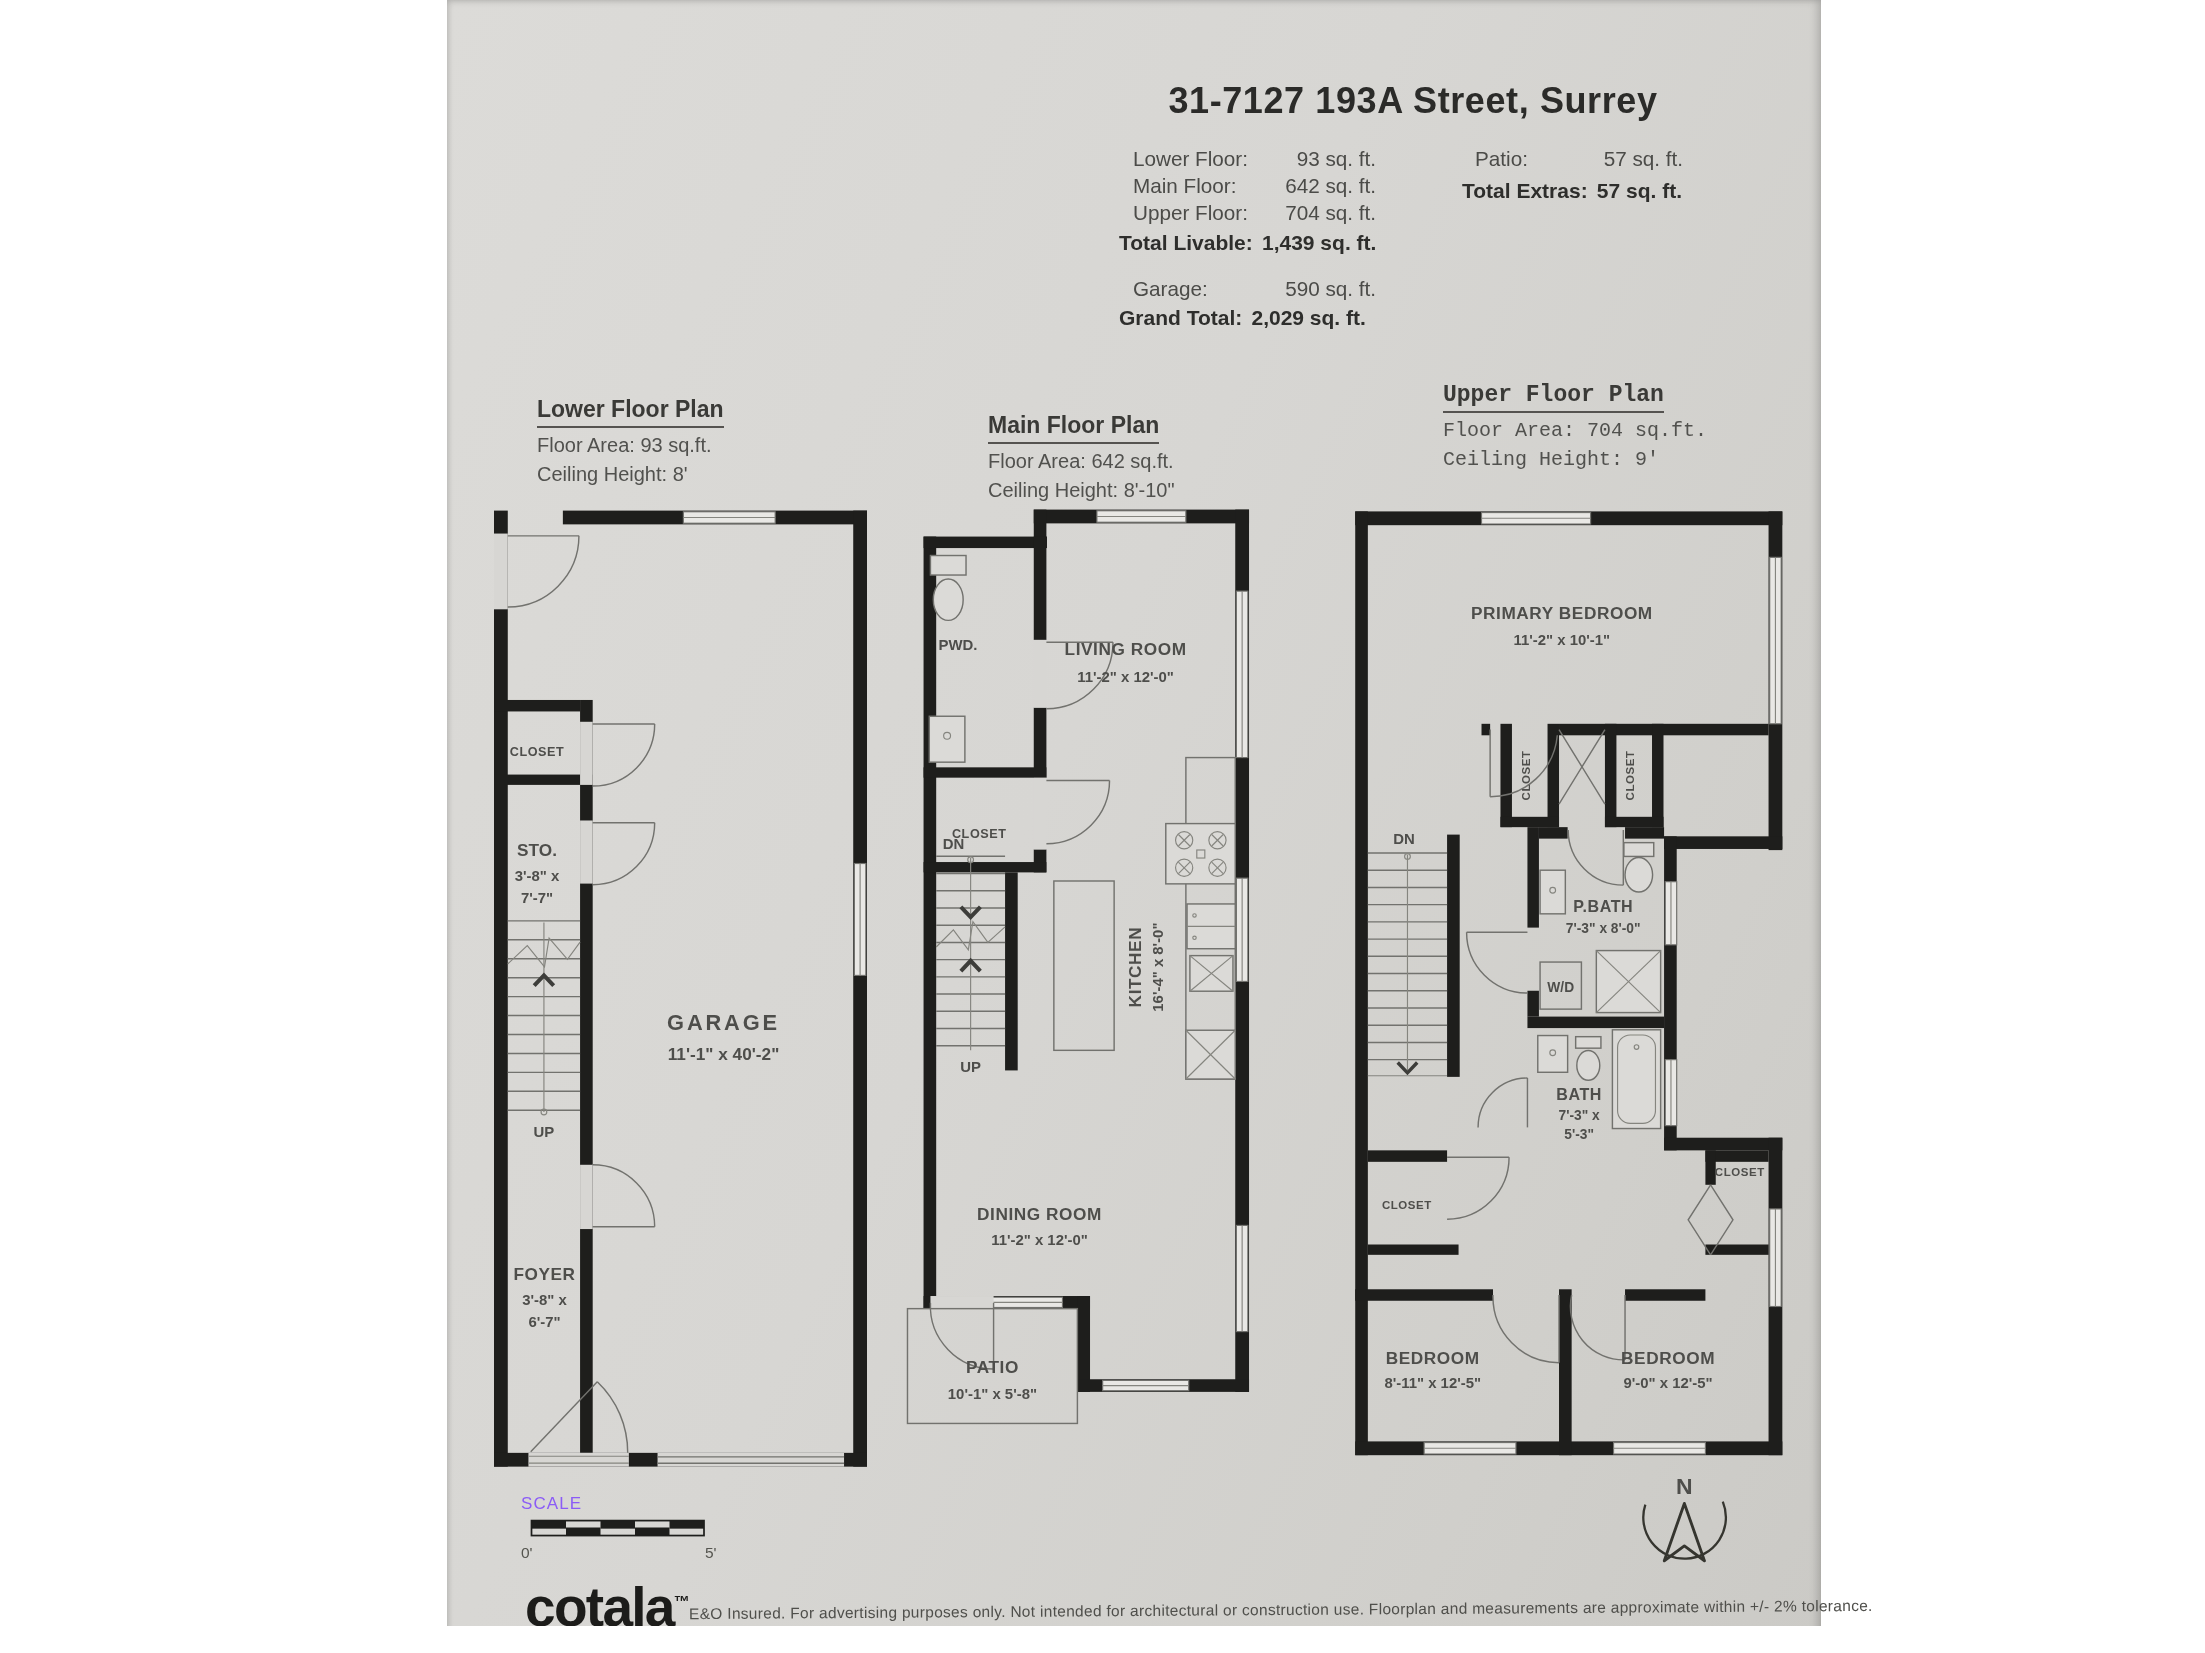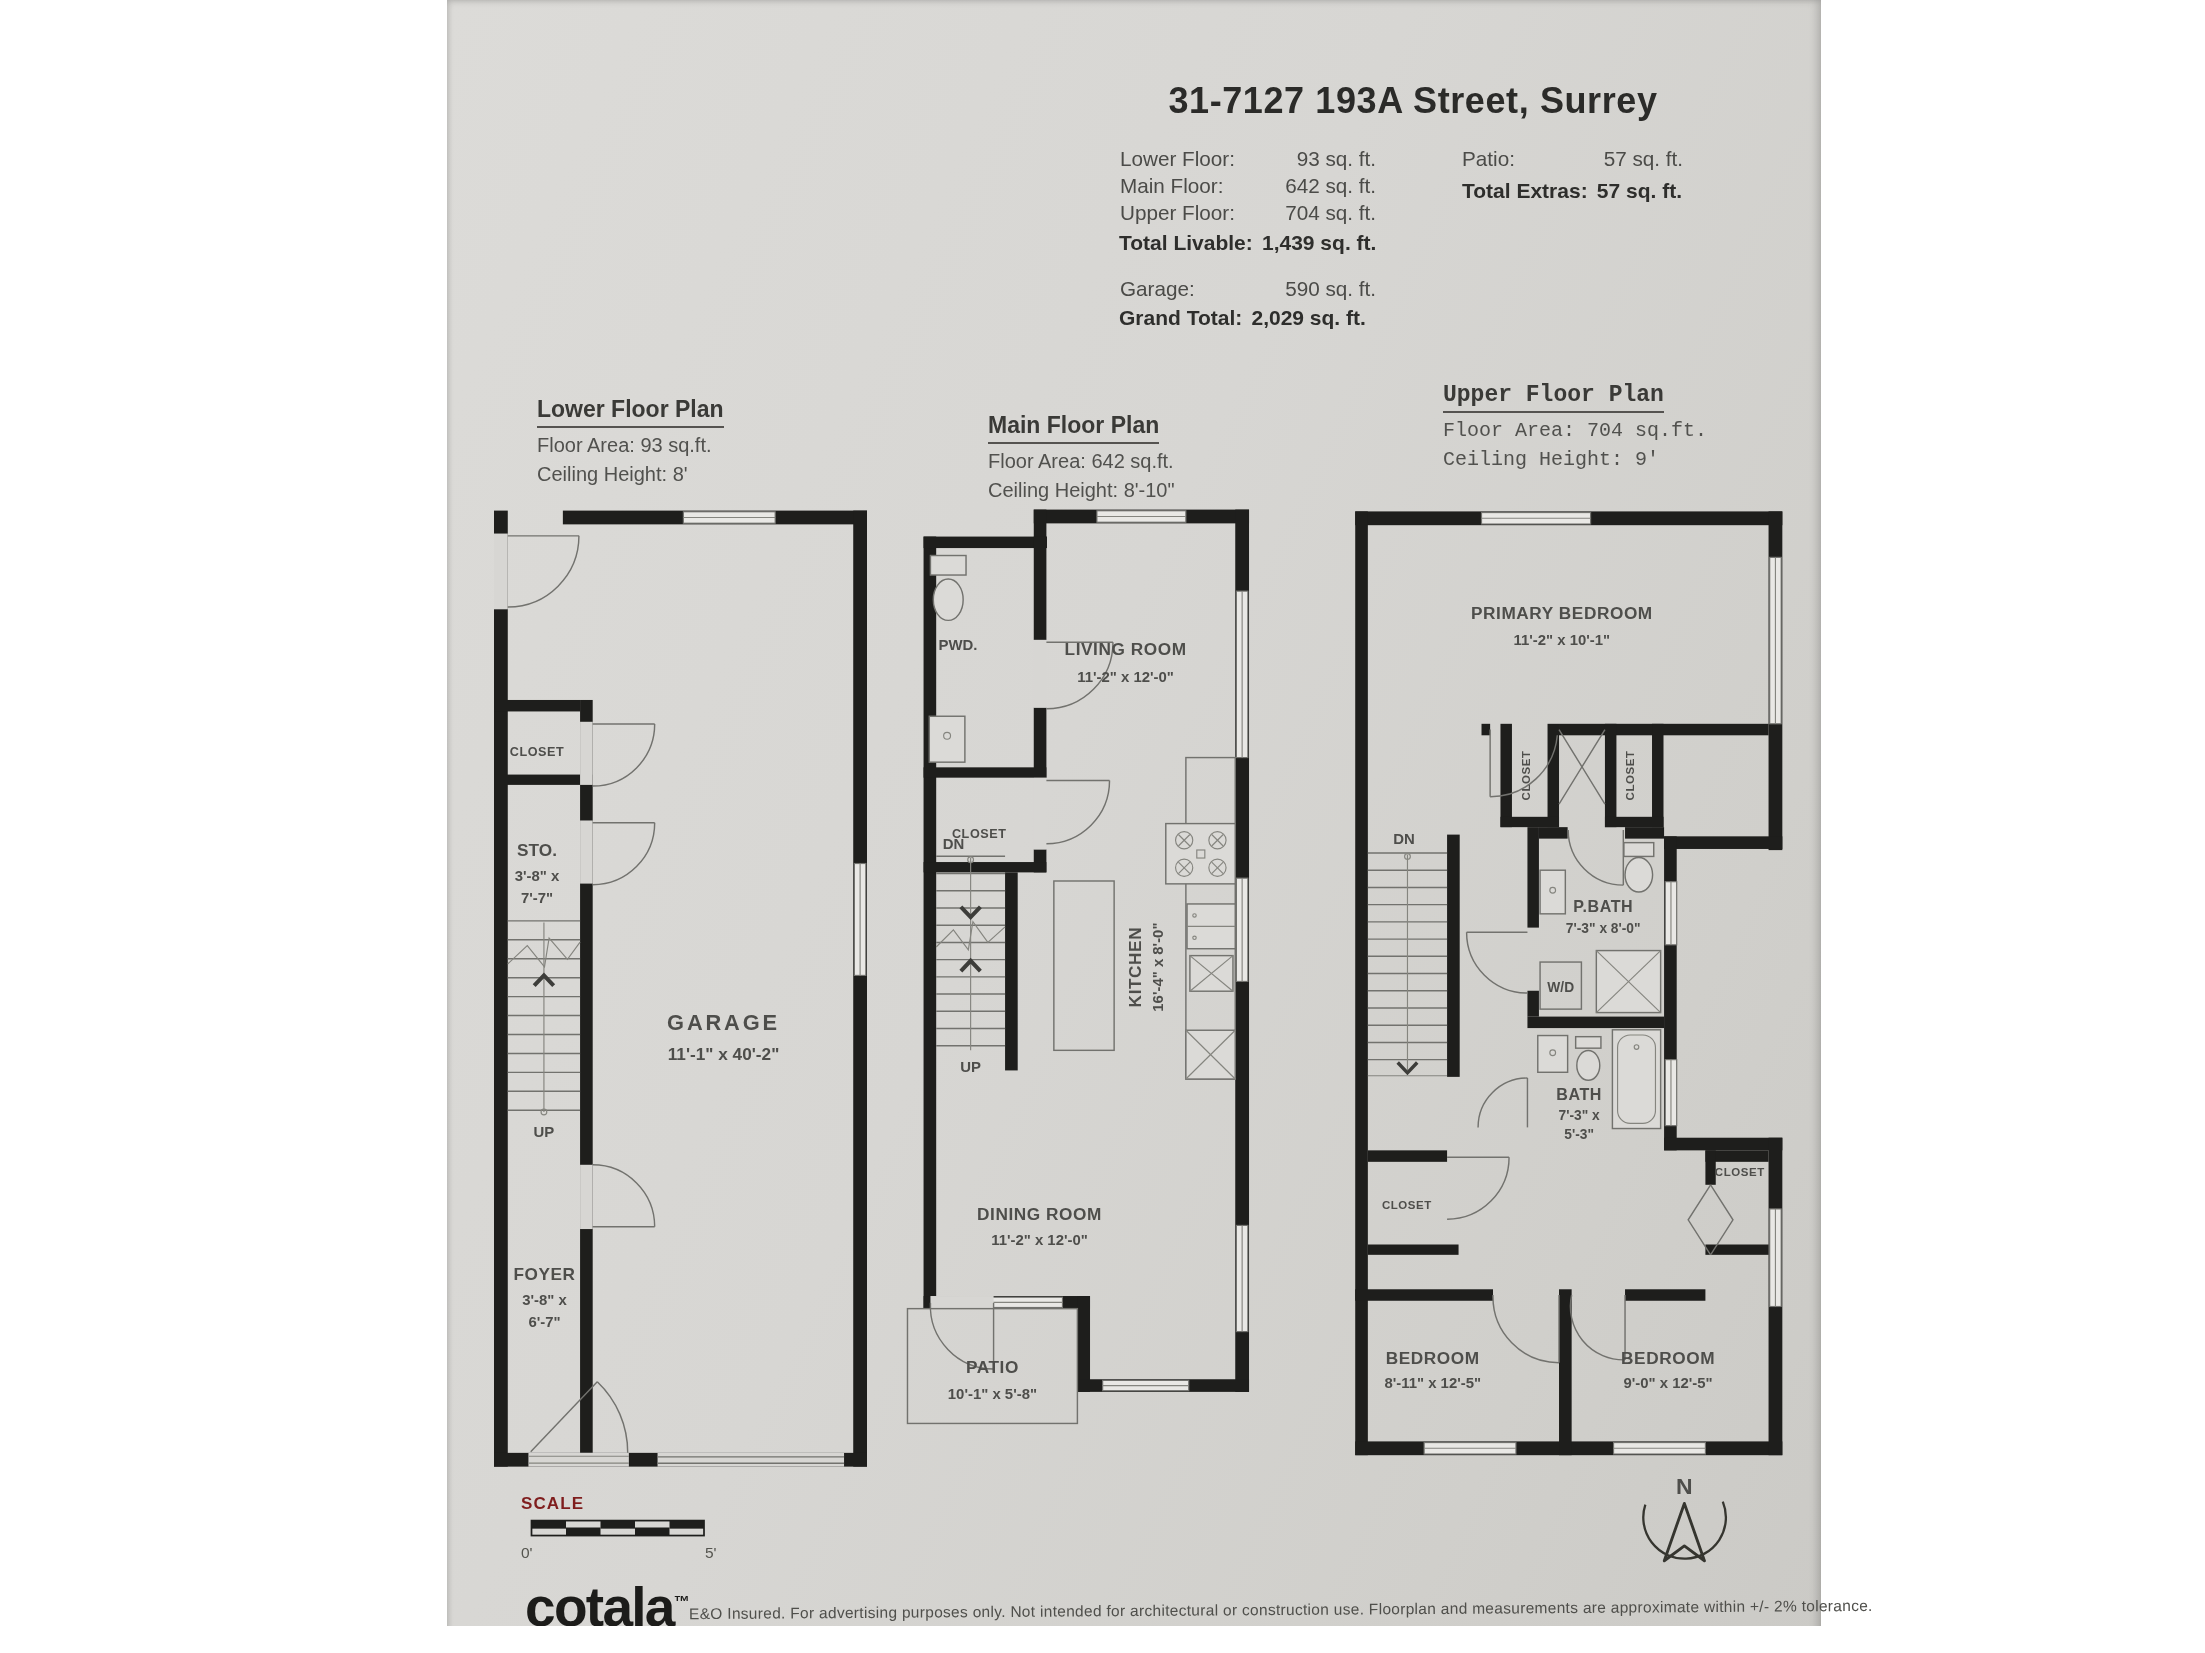--- a/index.html
+++ b/index.html
@@ -4,38 +4,38 @@
 <style>
   html,body{margin:0;padding:0;background:#ffffff;width:2205px;height:1654px;
     font-family:"Liberation Sans",sans-serif;}
   #stage{position:absolute;left:0;top:0;width:2205px;height:1626px;overflow:hidden;}
   #paper{position:absolute;left:447px;top:0;width:1374px;height:1654px;
     background:linear-gradient(115deg,#dcdbd8 0%,#d7d6d3 45%,#d0cfcb 80%,#cbcac6 100%);
     box-shadow:inset -3.4px 0 8px rgba(0,0,0,.18), inset 2.3px 0 5.7px rgba(0,0,0,.10);}
   .abs{position:absolute;}
   
   .title{font-size:36px;font-weight:700;color:#2b2b29;letter-spacing:0.6px;white-space:nowrap;}
-  .sumrow{display:flex;justify-content:space-between;font-size:20.7px;color:#4b4b48;line-height:27px;}
+  .sumrow{display:flex;justify-content:space-between;font-size:20.7px;color:#4b4b48;line-height:27px;margin-left:13px;}
   .sumbold{font-size:21px;font-weight:700;color:#2e2e2c;white-space:nowrap;}
   .sumbold .v{margin-left:9.2px;}
   
   .planhead .ph-title{font-size:23px;font-weight:700;color:#3a3a37;display:inline-block;
      border-bottom:2.3px solid #555350;padding-bottom:3.4px;}
   .planhead .ph-line{font-size:20px;color:#51514e;margin-top:5.7px;}
   
   svg text{fill:#4e4e4b;font-family:"Liberation Sans",sans-serif;font-weight:700;text-anchor:middle;}
   .wall{fill:#1e1e1c;}
   .gap{fill:#d7d6d3;}
   .thin{stroke:#72726e;stroke-width:2.5;fill:none;}
   .thin2{stroke:#85857f;stroke-width:2;fill:none;}
   .win{fill:#e9e8e5;stroke:#72726e;stroke-width:2;}
   .fix{stroke:#72726e;stroke-width:2.5;fill:#dbdad7;}
   .lbl{letter-spacing:1px;}
   
-  .scale-label{font-size:17px;font-weight:700;color:#7f1d1d;letter-spacing:1.1px;}
+  .scale-label{font-size:17px;font-weight:400;color:#8b5cf6;letter-spacing:1.1px;}
   .scale-num{font-size:15.5px;color:#55554f;font-weight:400;}
   .brand{font-size:55px;font-weight:700;color:#1c1c1a;letter-spacing:-1.7px;}
   .brand sup{font-size:16px;letter-spacing:0;}
   .disclaimer{font-size:15.5px;color:#4f4f4b;letter-spacing:0.3px;white-space:nowrap;transform:rotate(-0.4deg);}
 </style>
 </head>
 <body>
 
 <div id="stage">
   <div id="paper"></div>

